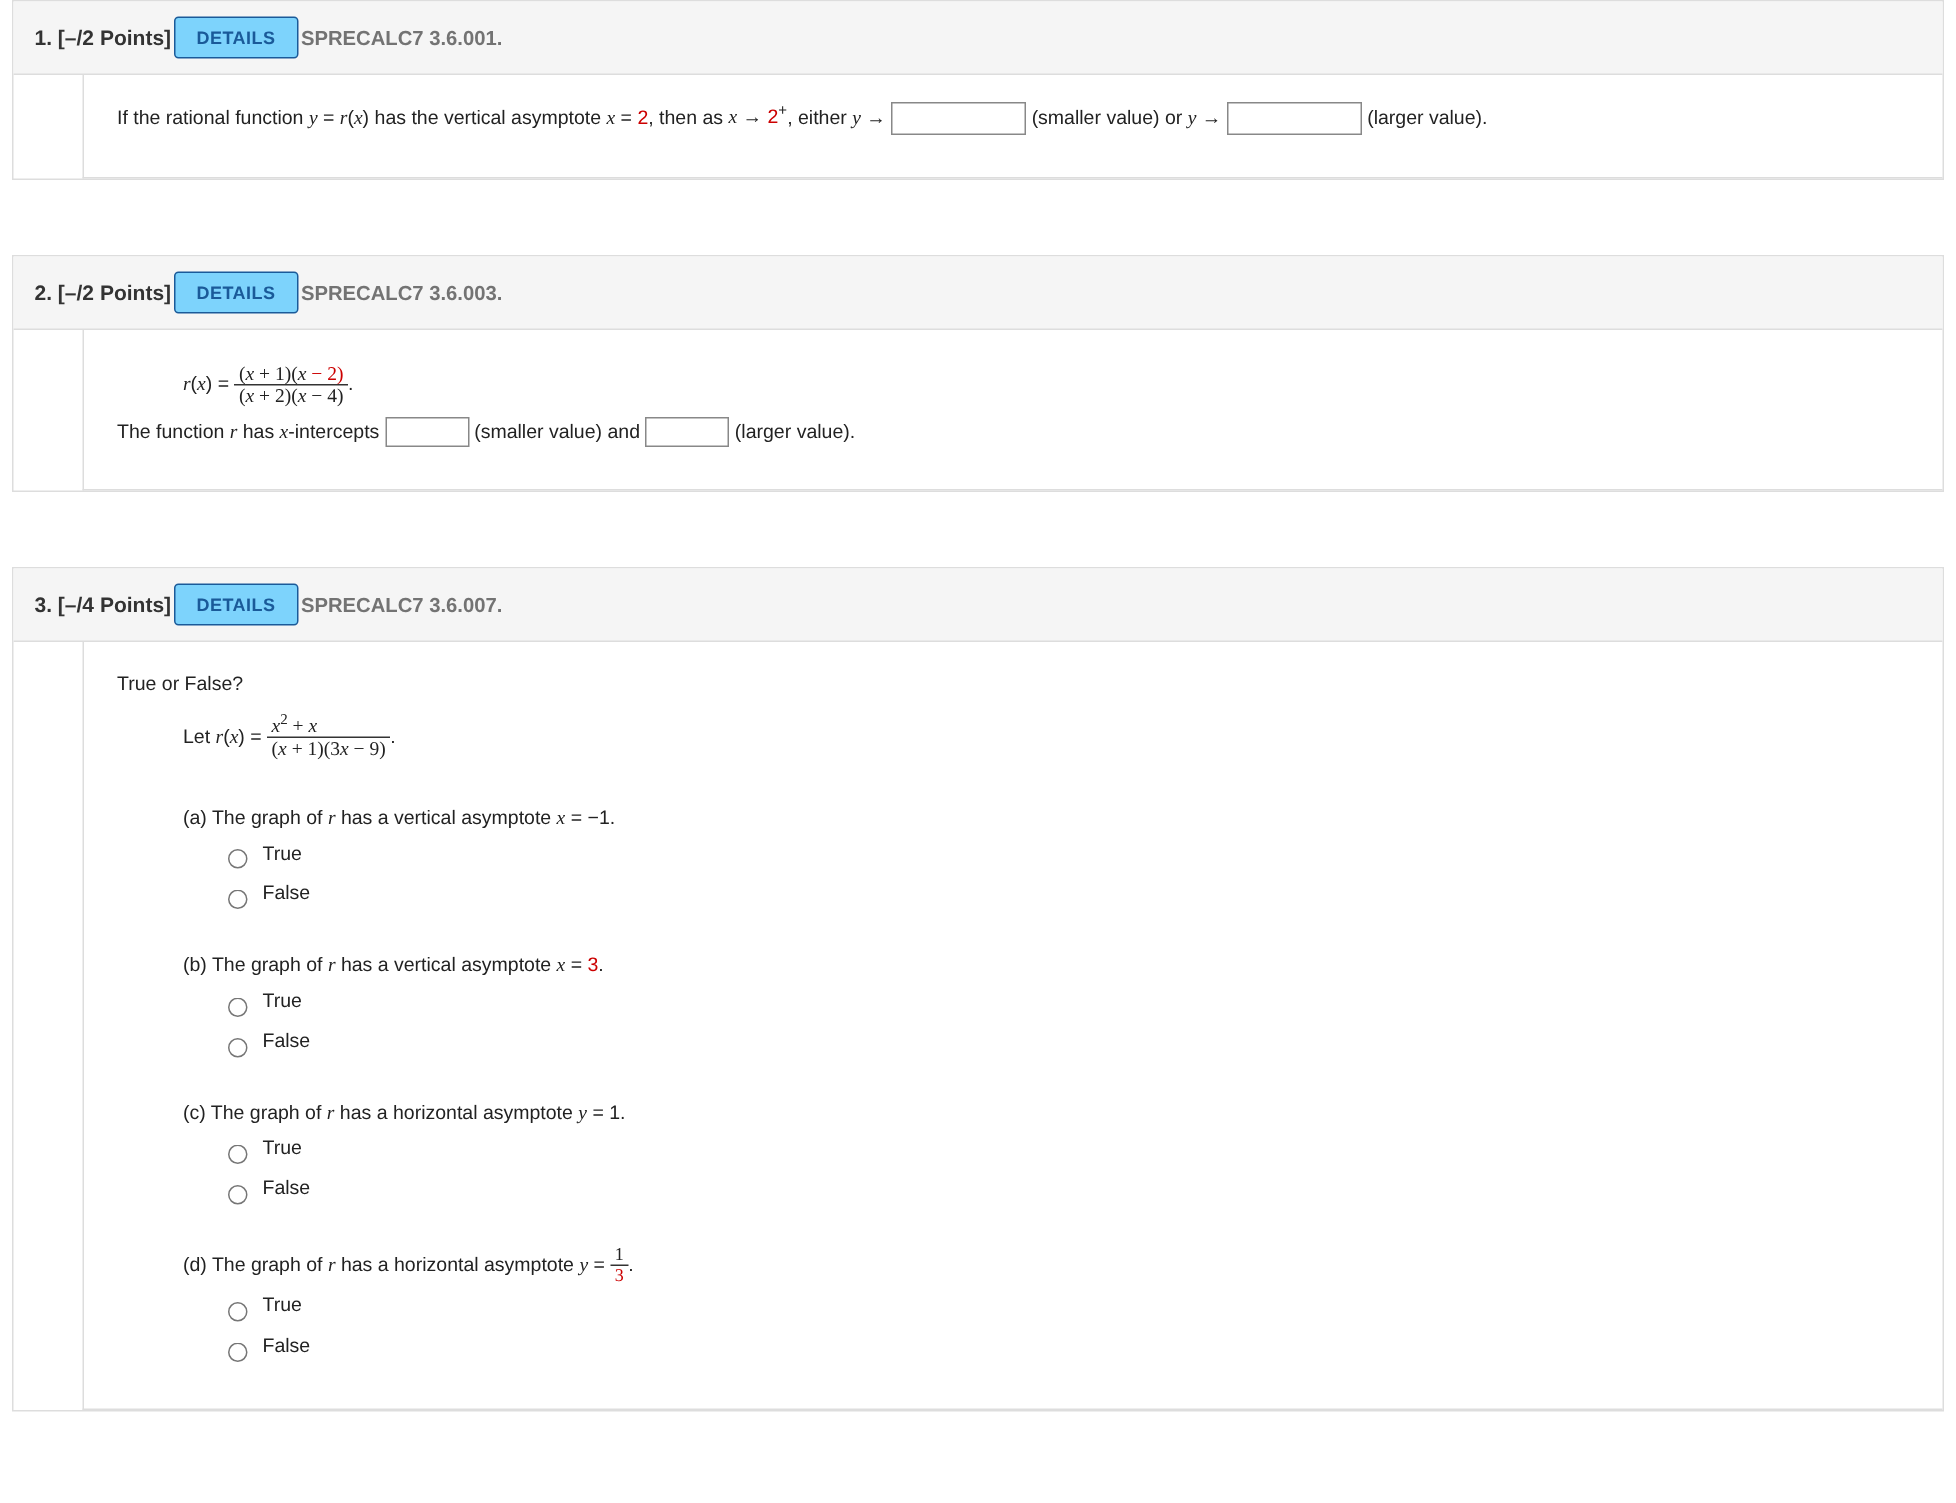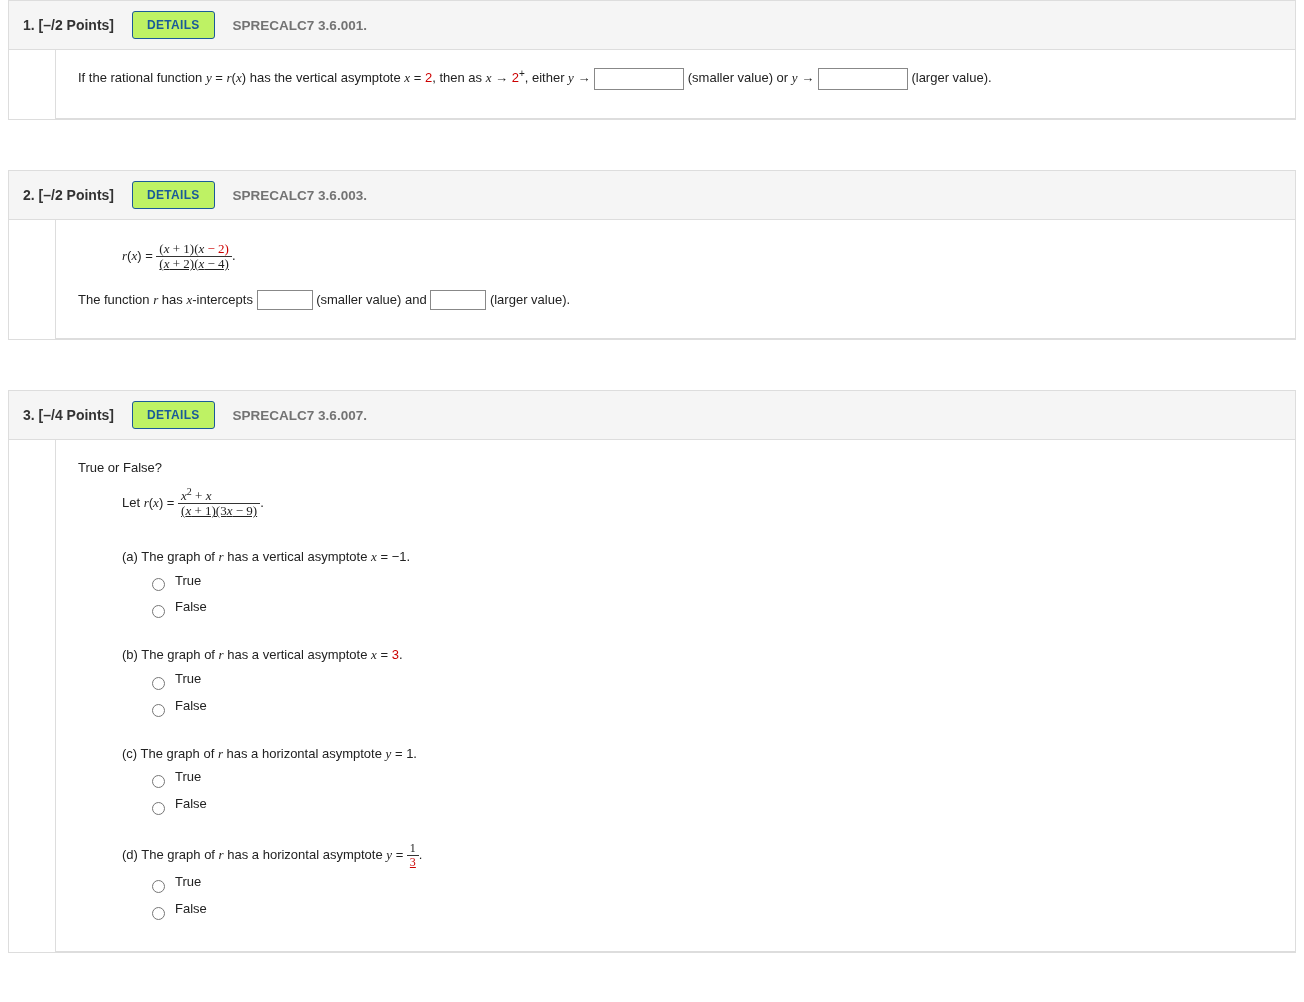--- a/index.html
+++ b/index.html
@@ -15,30 +15,30 @@
     border: 1px solid #ddd;
     margin-bottom: 50px;
     background: #fff;
   }
   .q-header {
     background: #f5f5f5;
     border-bottom: 1px solid #ddd;
     padding: 10px 14px;
     display: flex;
     align-items: center;
-    gap: 18px;
+    gap: 2px;
   }
   .q-title {
     font-weight: bold;
     font-size: 14px;
     color: #333;
   }
   .details-btn {
     border: 1.5px solid #1a5a99;
-    background: #bef264;
+    background: #7dd3fc;
     color: #1a5a99;
     font-weight: 600;
     font-size: 12px;
     padding: 6px 14px;
     border-radius: 3px;
     cursor: pointer;
     letter-spacing: 0.3px;
   }
   .q-ref {
     font-weight: bold;
@@ -68,21 +68,21 @@
   }
   .ans-input.sm { width: 56px; height: 20px; }
   .frac {
     display: inline-block;
     vertical-align: middle;
     text-align: left;
     font-family: Georgia, 'Times New Roman', serif;
     line-height: 1.1;
   }
   .frac .num { display: block; border-bottom: 1px solid #333; padding: 0 3px; }
-  .frac .den { display: block; padding: 0 3px; text-decoration: underline; }
+  .frac .den { display: block; padding: 0 3px; }
   .indent { margin-left: 44px; }
   .radio-row {
     margin-left: 30px;
     padding: 3px 0;
     display: flex;
     align-items: flex-end;
     gap: 10px;
     font-family: Verdana, Geneva, sans-serif;
   }
   .radio-row input { margin: 0; }
@@ -129,21 +129,21 @@
     <span class="q-ref">SPRECALC7 3.6.003.</span>
   </div>
   <div class="q-body">
     <div class="indent" style="margin-top:4px;">
       <span class="math-i">r</span><span>(</span><span class="math-i">x</span><span>)</span><span> = </span>
       <span class="frac">
         <span class="num"><span>(</span><span class="math-i">x</span><span> + 1)(</span><span class="math-i">x</span><span class="red"> − 2)</span></span>
         <span class="den"><span>(</span><span class="math-i">x</span><span> + 2)(</span><span class="math-i">x</span><span> − 4)</span></span>
       </span><span>.</span>
     </div>
-    <div style="margin-top:18px;">
+    <div style="margin-top:6px;">
       <span>The function </span><span class="math-i">r</span><span> has </span><span class="math-i">x</span><span>-intercepts </span>
       <input class="ans-input sm" type="text" style="">
       <span> (smaller value) and </span>
       <input class="ans-input sm" type="text" style="">
       <span> (larger value).</span>
     </div>
   </div>
 </div>
 
 <div class="question">

